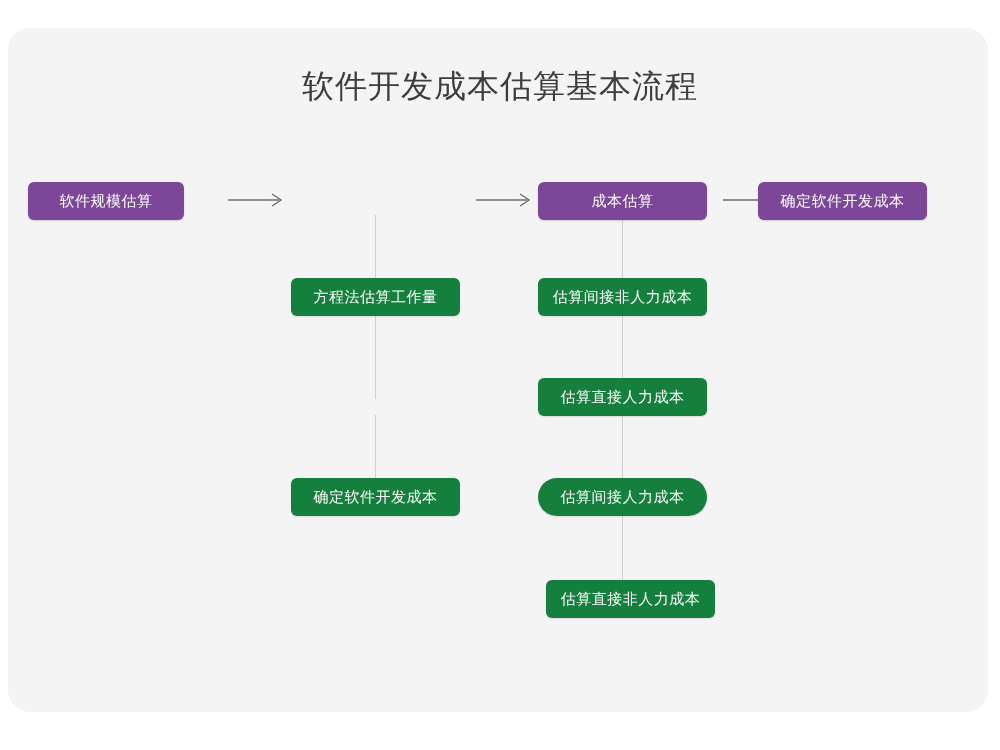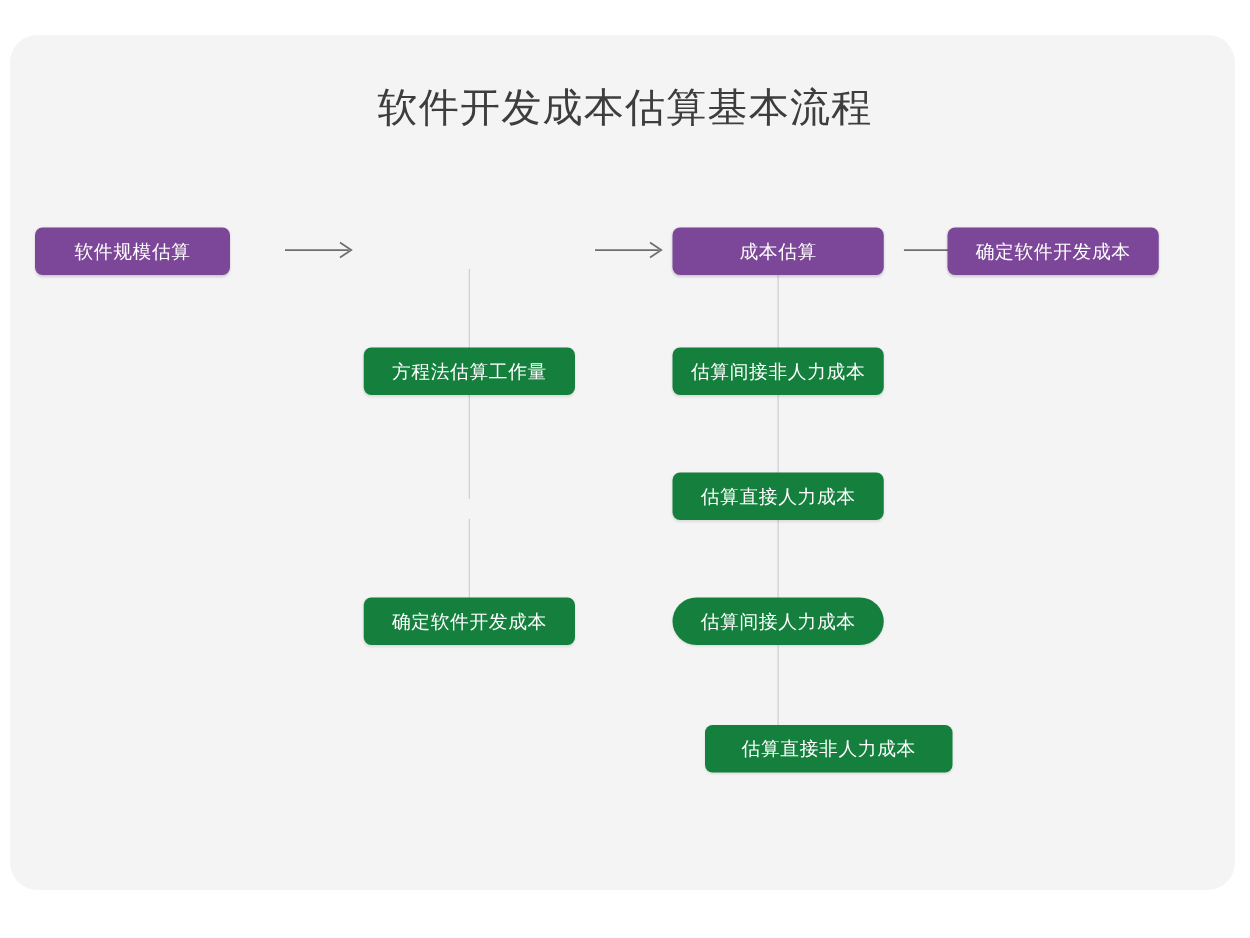--- a/index.html
+++ b/index.html
@@ -134,17 +134,17 @@
   <div class="node secondary" style="left:291px; top:478px; width:169px;">确定软件开发成本</div>
 
   <div class="node primary" style="left:538px; top:182px; width:169px;">成本估算</div>
 
   <div class="node secondary" style="left:538px; top:278px; width:169px;">估算间接非人力成本</div>
 
   <div class="node secondary" style="left:538px; top:378px; width:169px;">估算直接人力成本</div>
 
   <div class="node secondary" style="left:538px; top:478px; width:169px;border-radius:19px;">估算间接人力成本</div>
 
-  <div class="node secondary" style="left:564px; top:580px; width:198px;">估算直接非人力成本</div>
+  <div class="node secondary" style="left:546px; top:580px; width:169px;">估算直接非人力成本</div>
 
   <div class="node primary" style="left:758px; top:182px; width:169px;">确定软件开发成本</div>
 
 </div>
 
 </body></html>

